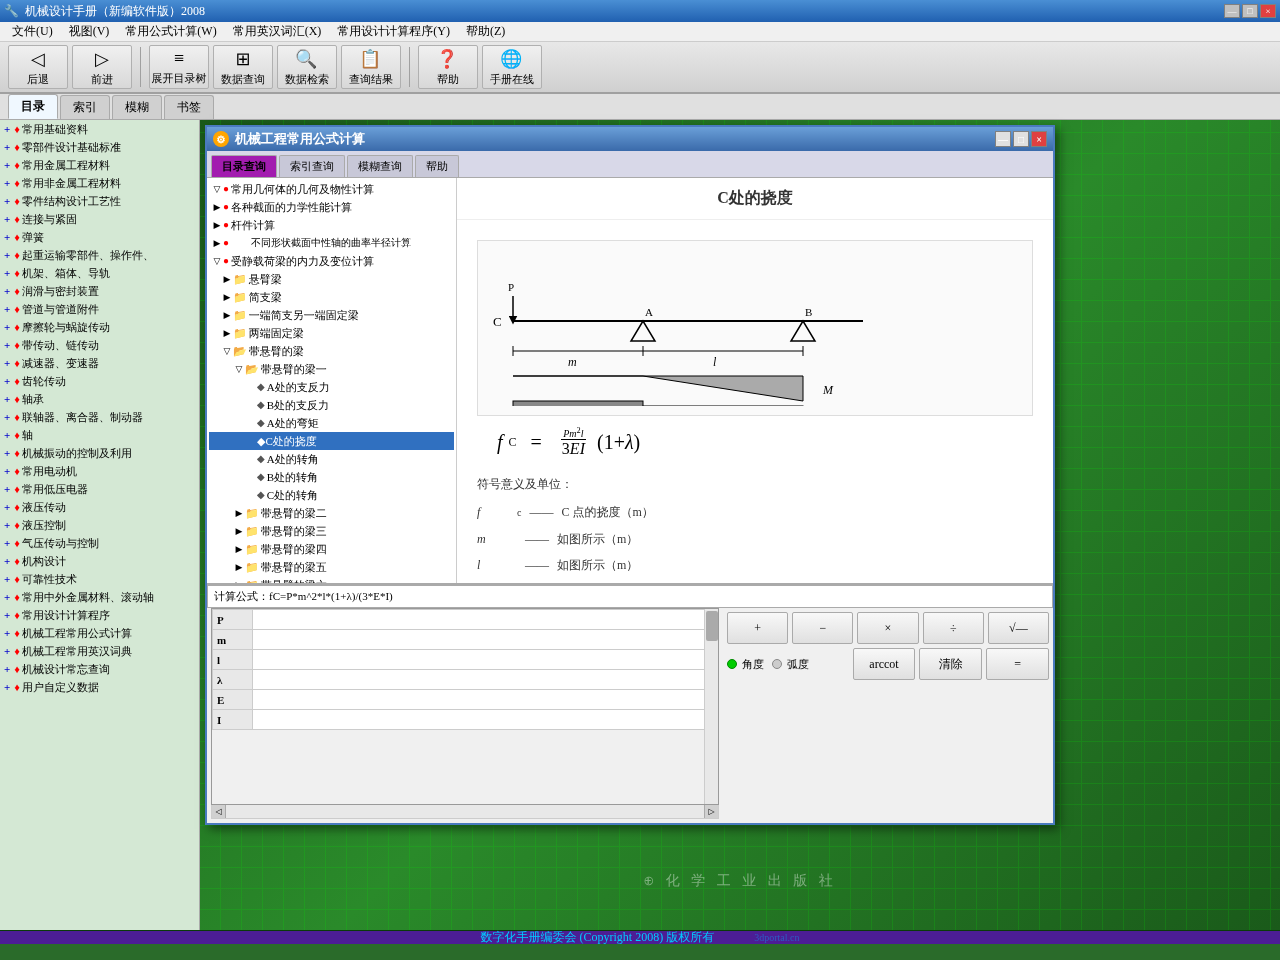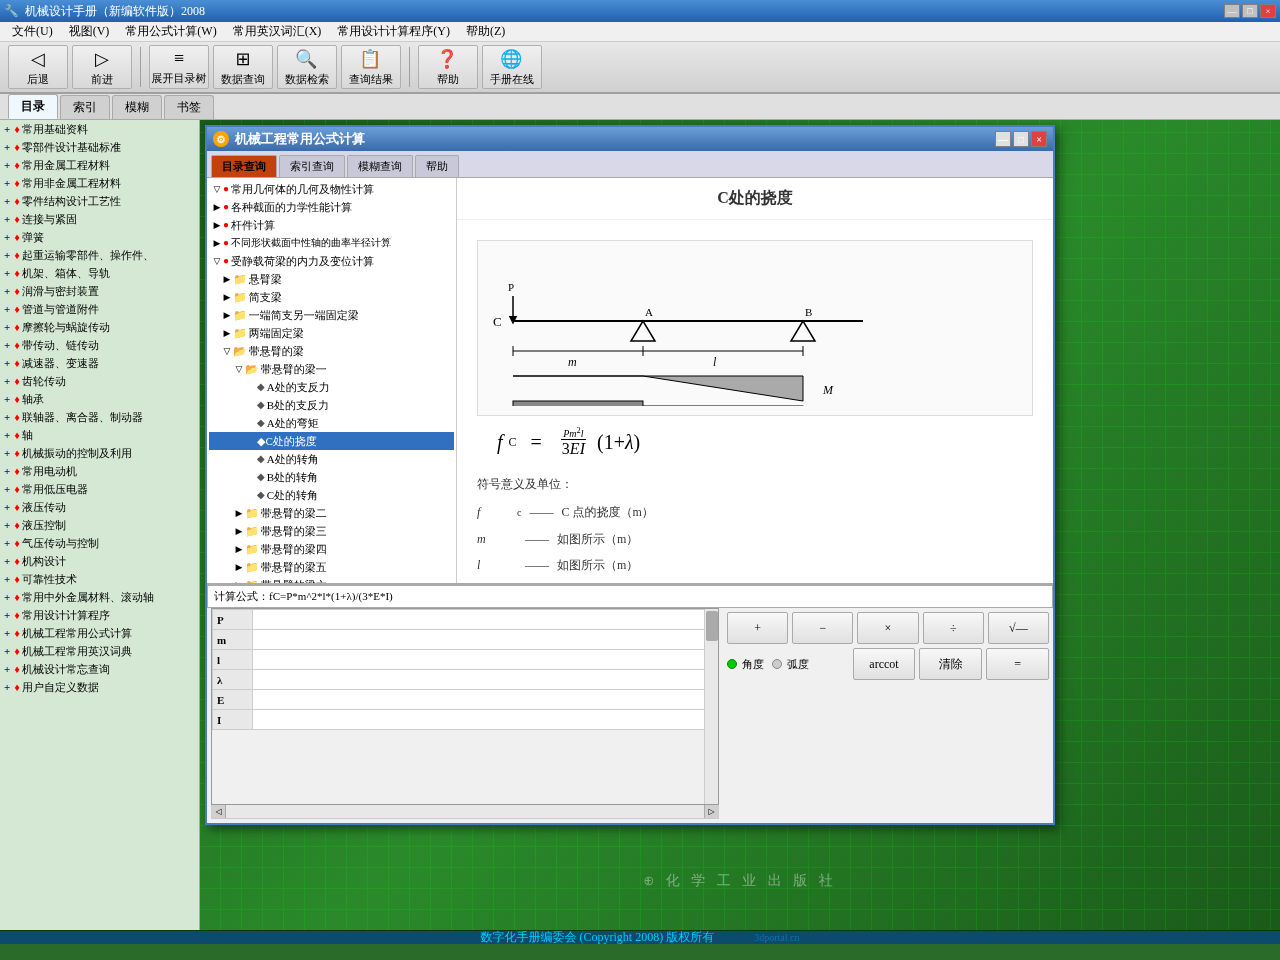--- a/index.html
+++ b/index.html
@@ -204,21 +204,21 @@
     .modal-tab {
       padding: 3px 10px;
       border: 1px solid #aaa;
       border-bottom: none;
       background: #c8c8d8;
       cursor: pointer;
       font-size: 11px;
       margin-right: 2px;
       border-radius: 2px 2px 0 0;
     }
-    .modal-tab.active { background: #c2410c; font-weight: bold; }
+    .modal-tab.active { background: #a21caf; font-weight: bold; }
 
     
     #modal-body {
       display: flex;
       flex: 1;
       overflow: hidden;
     }
 
     
     #tree-panel {
@@ -390,21 +390,21 @@
       align-items: center;
       vertical-align: middle;
       margin: 0 4px;
     }
     .frac-num { border-bottom: 1px solid black; padding: 0 2px; font-size: 10px; }
     .frac-den { padding: 0 2px; font-size: 16px; }
 
     
     #statusbar {
       height: 14px;
-      background: #0c4a6e;
+      background: #4c1d95;
       display: flex;
       align-items: center;
       justify-content: center;
       color: #00ccff;
       font-size: 12px;
       border-top: 1px solid #0a3a0a;
     }
 
     
     #logo-area {
@@ -710,21 +710,21 @@
             <span>各种截面的力学性能计算</span>
           </div>
           <div class="tree-item">
             <span class="expand">▶</span>
             <span class="icon">●</span>
             <span>杆件计算</span>
           </div>
           <div class="tree-item">
             <span class="expand">▶</span>
             <span class="icon">●</span>
-            <span style="font-size:10px;">不同形状截面中性轴的曲率半径计算</span>
+            <span style="font-size:10px;margin-left:20px;">不同形状截面中性轴的曲率半径计算</span>
           </div>
           <div class="tree-item">
             <span class="expand">▽</span>
             <span class="icon">●</span>
             <span>受静载荷梁的内力及变位计算</span>
           </div>
           <div class="tree-item indent1">
             <span class="expand">▶</span>
             <span class="folder-icon">📁</span>
             <span>悬臂梁</span>

